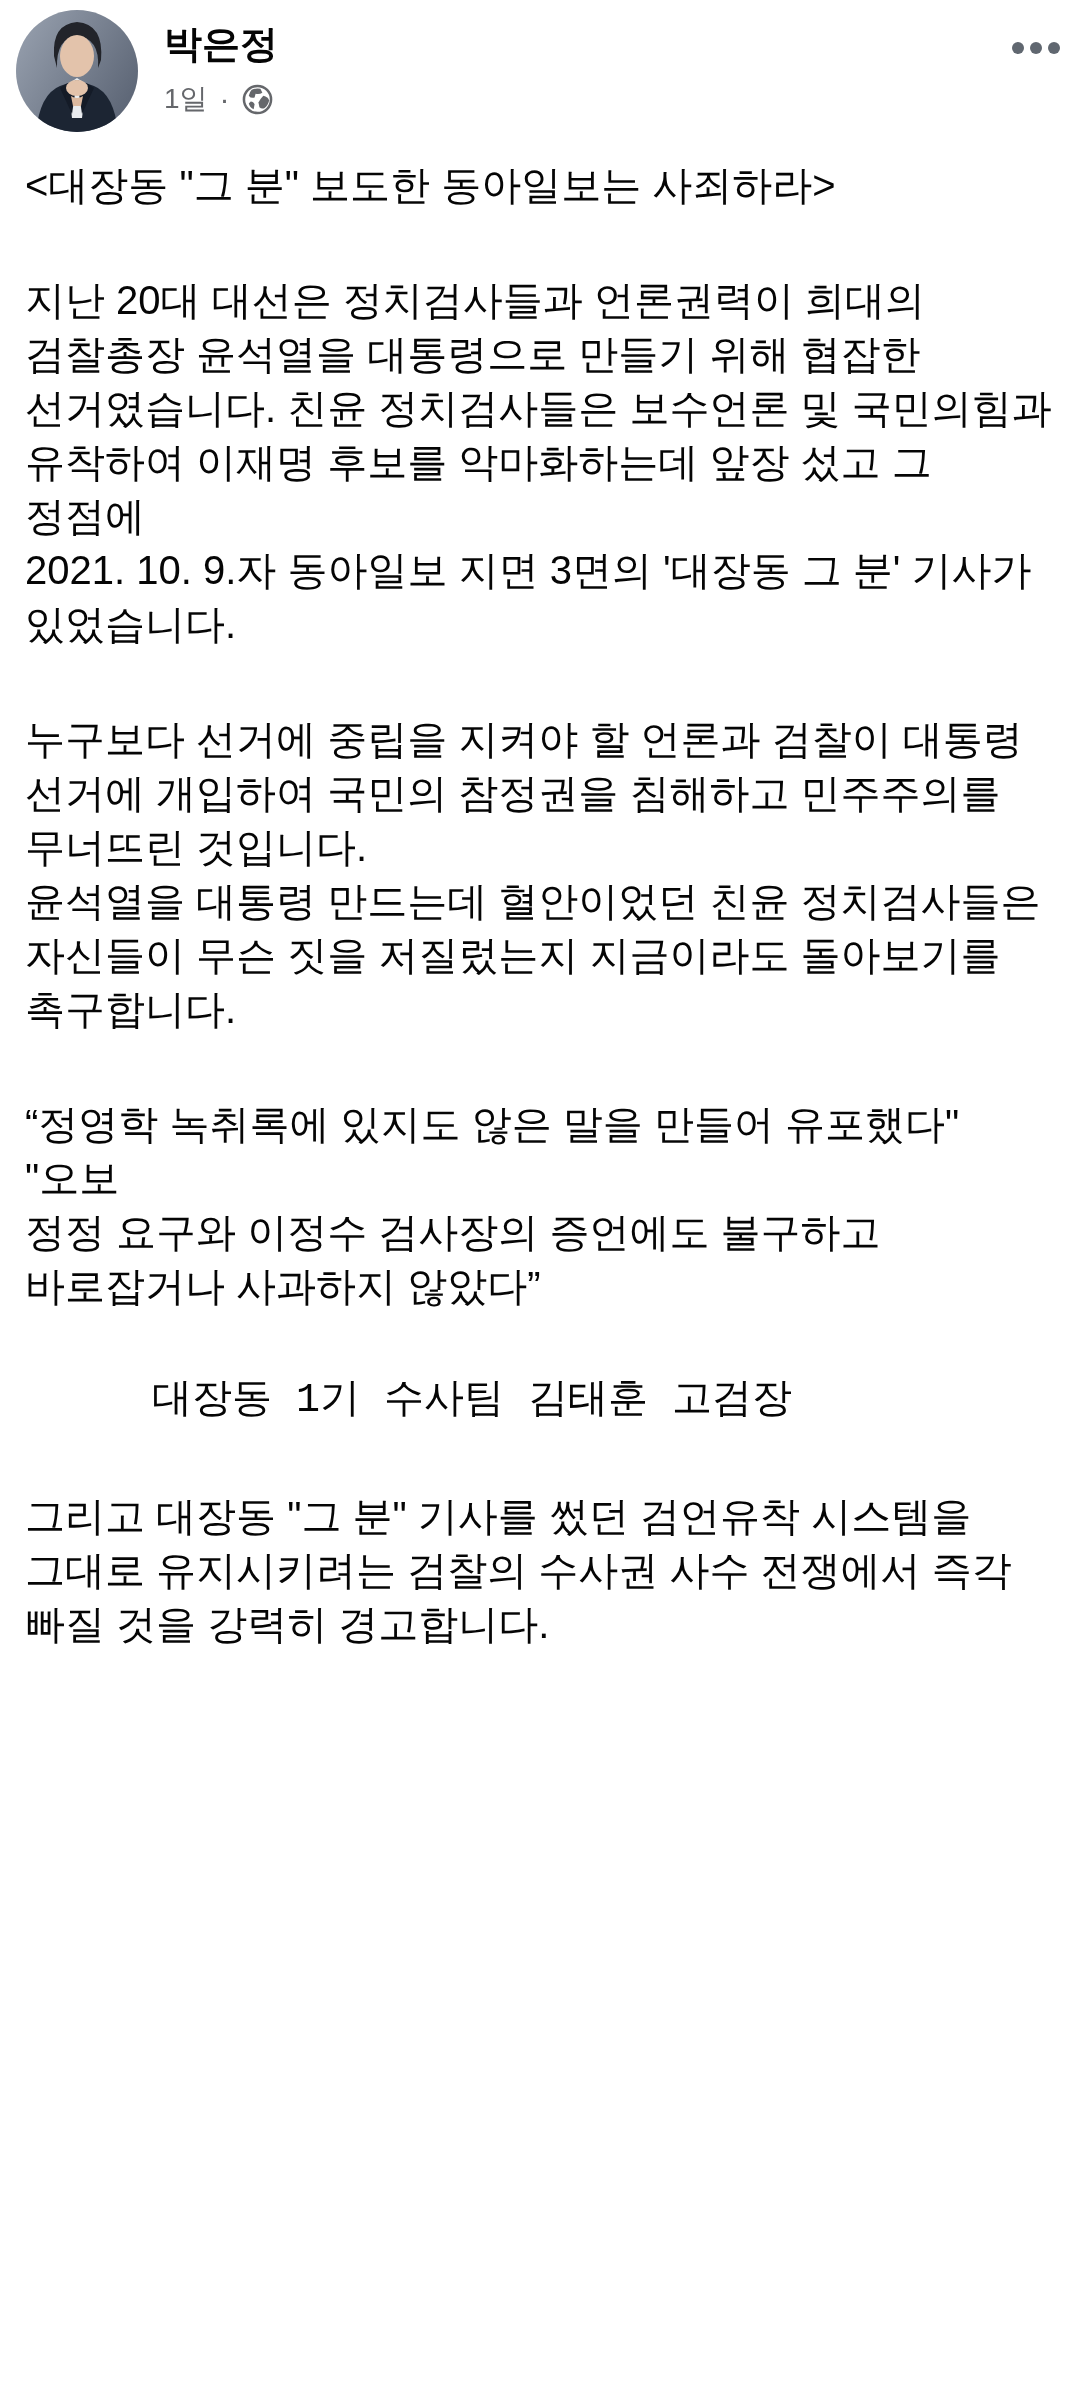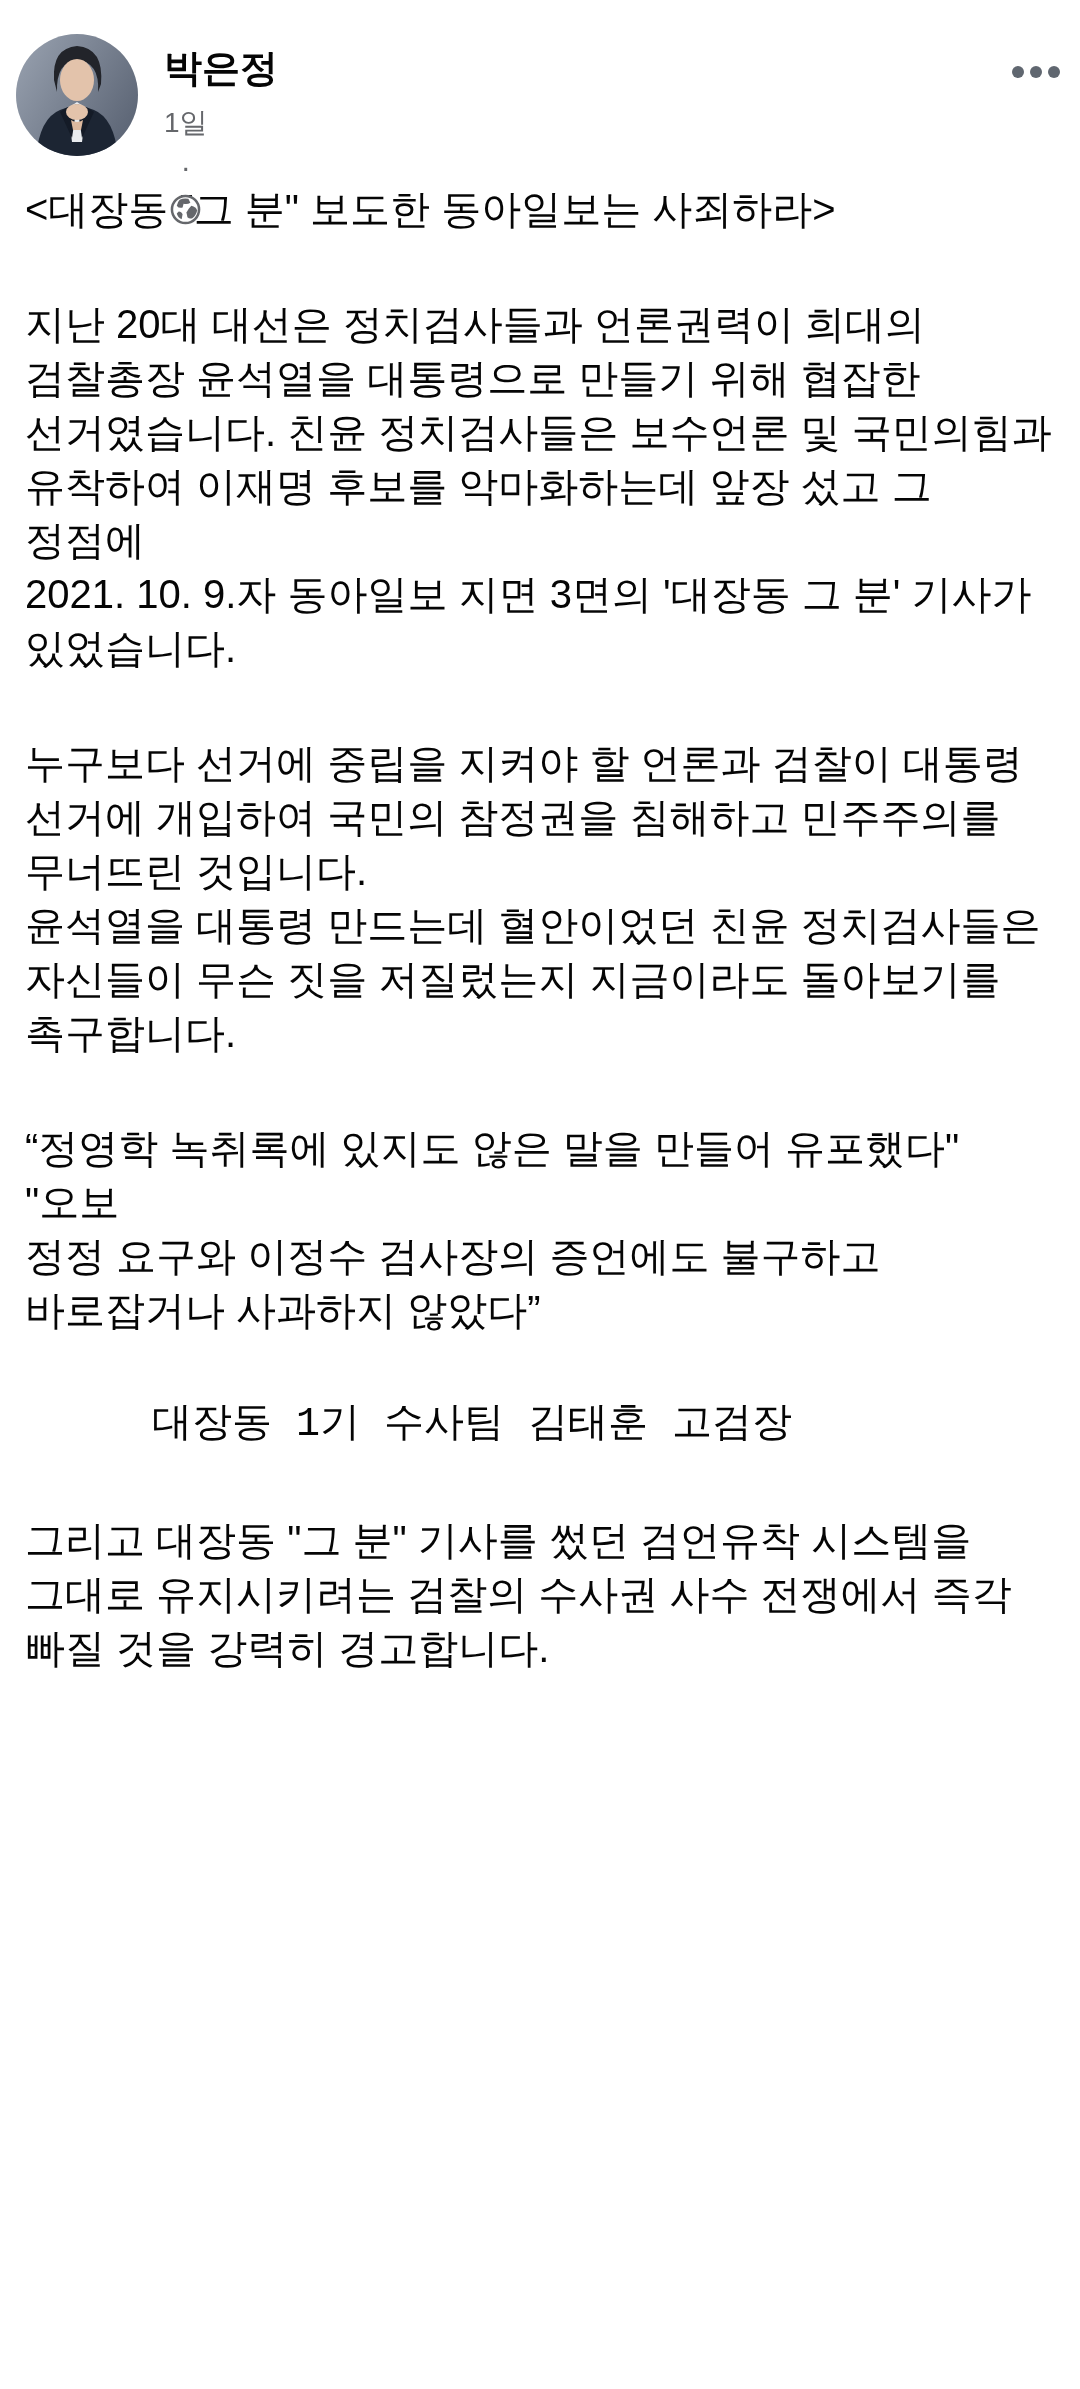--- a/index.html
+++ b/index.html
@@ -14,21 +14,20 @@
   .page {
     width: 1080px;
     height: 2389px;
     background: #ffffff;
     position: relative;
   }
   
   .header {
     position: relative;
     height: 142px;
-    margin-top: 24px;
   }
   .avatar {
     position: absolute;
     left: 16px;
     top: 10px;
     width: 122px;
     height: 122px;
     border-radius: 50%;
     overflow: hidden;
     box-shadow: inset 0 0 0 2px rgba(0,0,0,0.08);
@@ -48,21 +47,20 @@
   .meta {
     position: absolute;
     left: 164px;
     top: 82px;
     display: flex;
     align-items: center;
     gap: 12px;
     font-size: 28px;
     line-height: 34px;
     color: #65676b;
-    flex-direction: column;
   }
   .meta .sep {
     font-size: 30px;
     line-height: 30px;
   }
   .globe {
     width: 31px;
     height: 31px;
     display: inline-block;
   }

